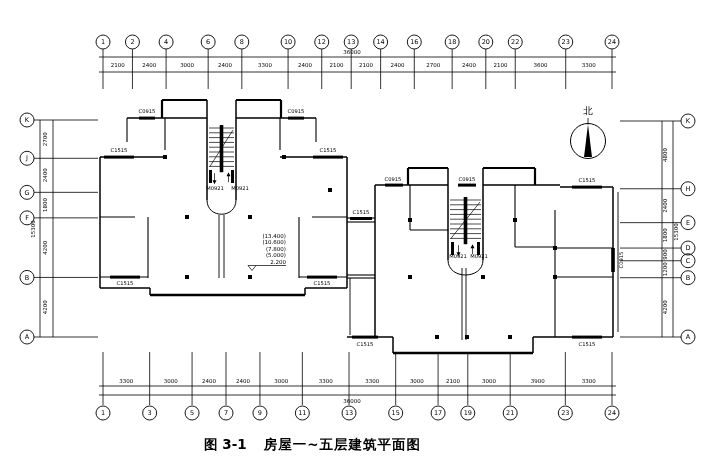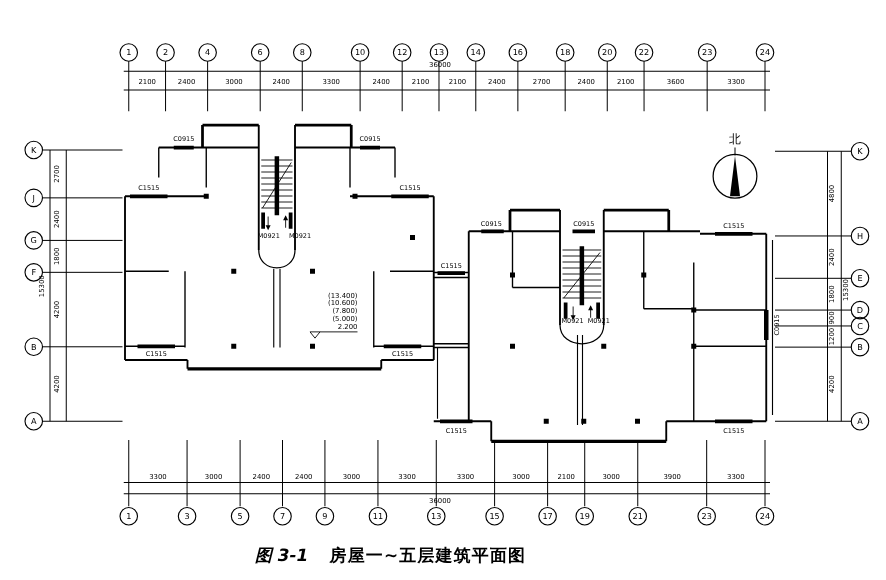--- a/index.html
+++ b/index.html
@@ -3,21 +3,21 @@
 <meta charset="utf-8">
 <style>
   html,body{margin:0;padding:0;background:#fff;}
   .stage{position:relative;width:709px;height:464px;background:#ffffff;overflow:hidden;
          font-family:"DejaVu Sans",sans-serif;}
   svg{position:absolute;top:0;left:0;}
   svg text{font-family:"DejaVu Sans",sans-serif;fill:#000;}
   .caption{position:absolute;top:436px;left:0;width:709px;text-align:center;
            transform:translateX(-42px);font-weight:bold;font-size:13.5px;color:#000;
            letter-spacing:1px;}
-  .caption .fig{margin-right:17px;letter-spacing:0;font-style:italic;}
+  .caption .fig{margin-right:17px;letter-spacing:0;}
 </style>
 </head>
 <body>
 
 <div class="stage">
 
   <svg id="plan" width="709" height="464" viewBox="0 0 709 464">
 
     <g>
       <circle cx="588" cy="141" r="17.5" fill="none" stroke="#000" stroke-width="1"></circle>

